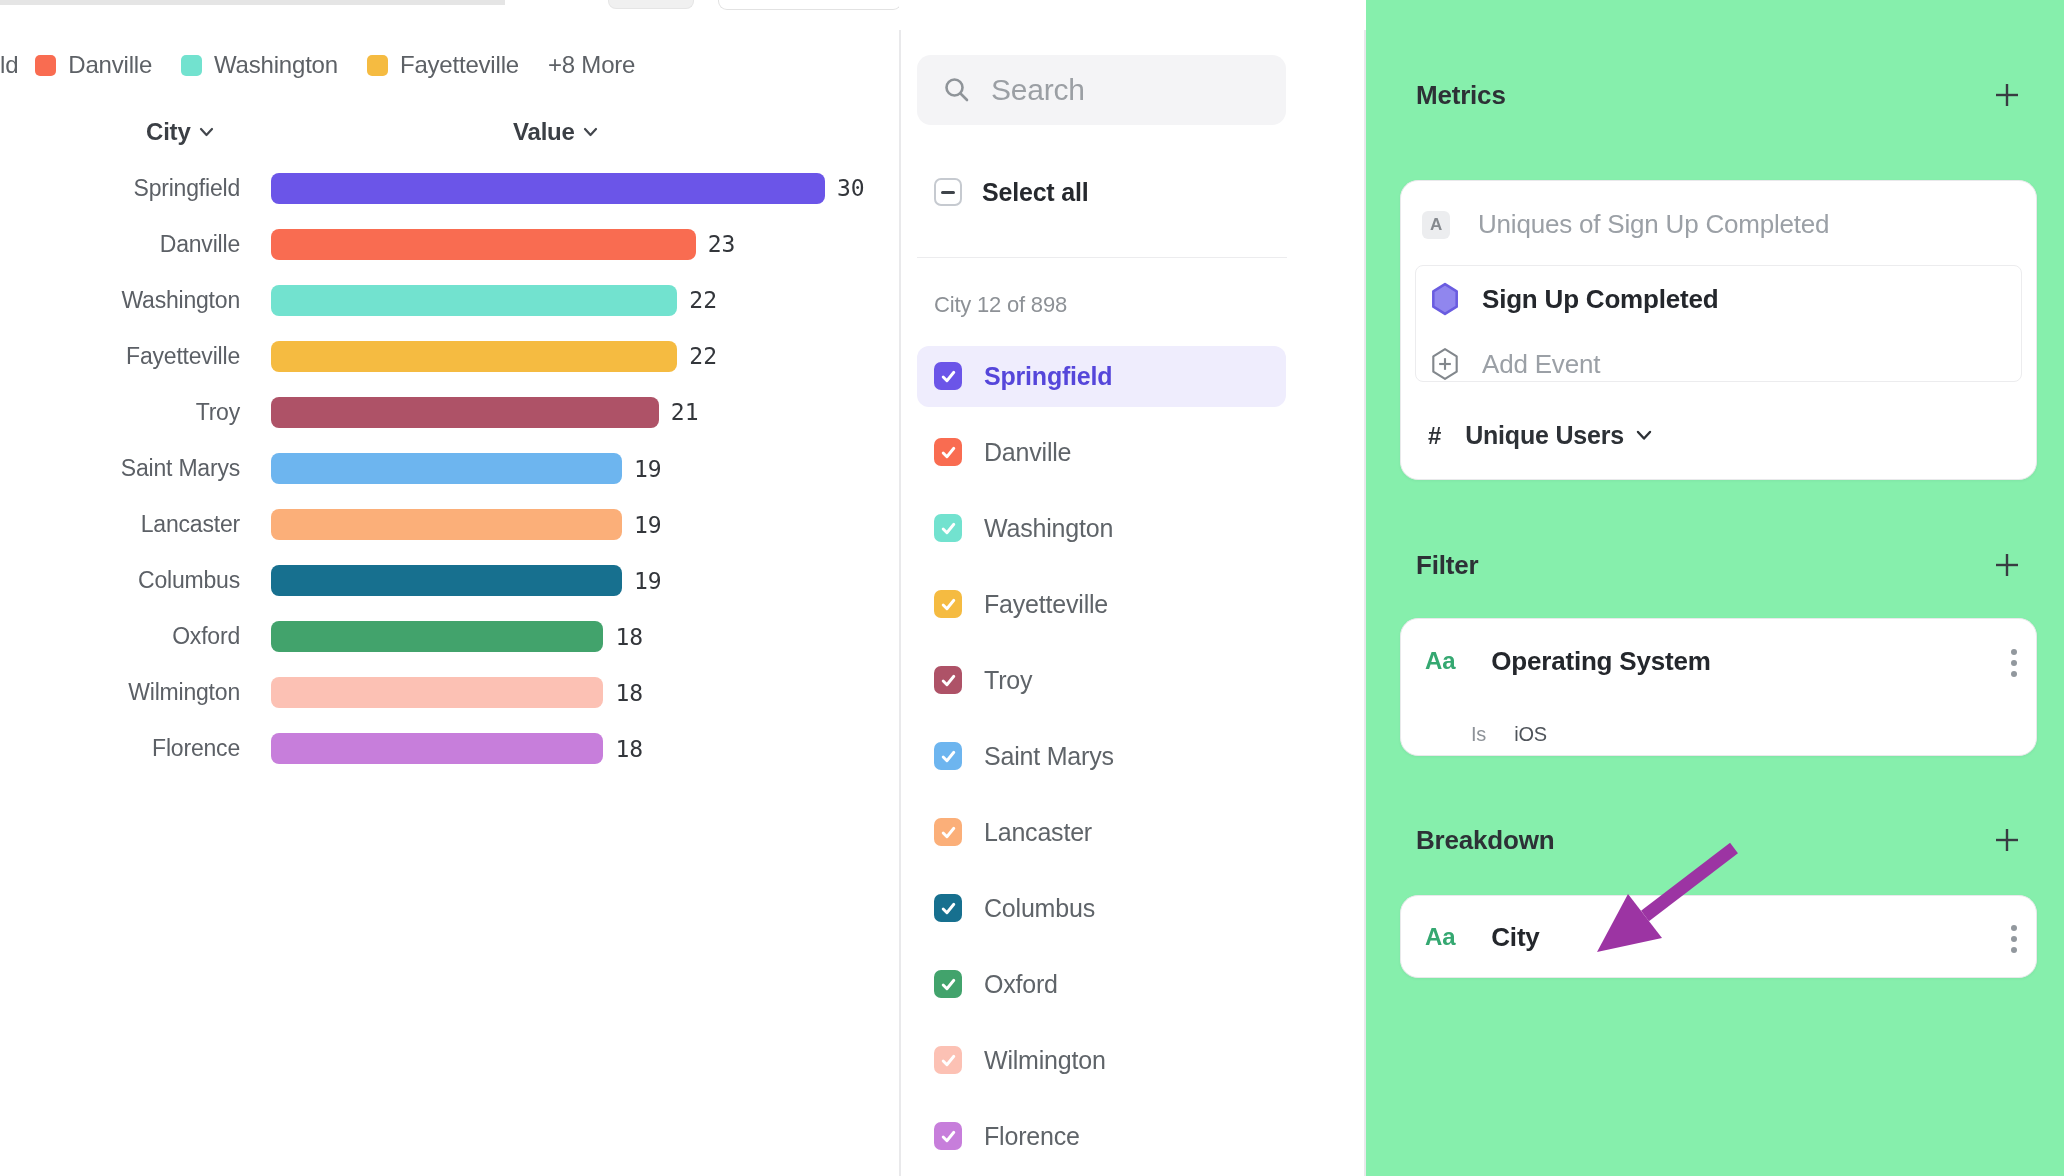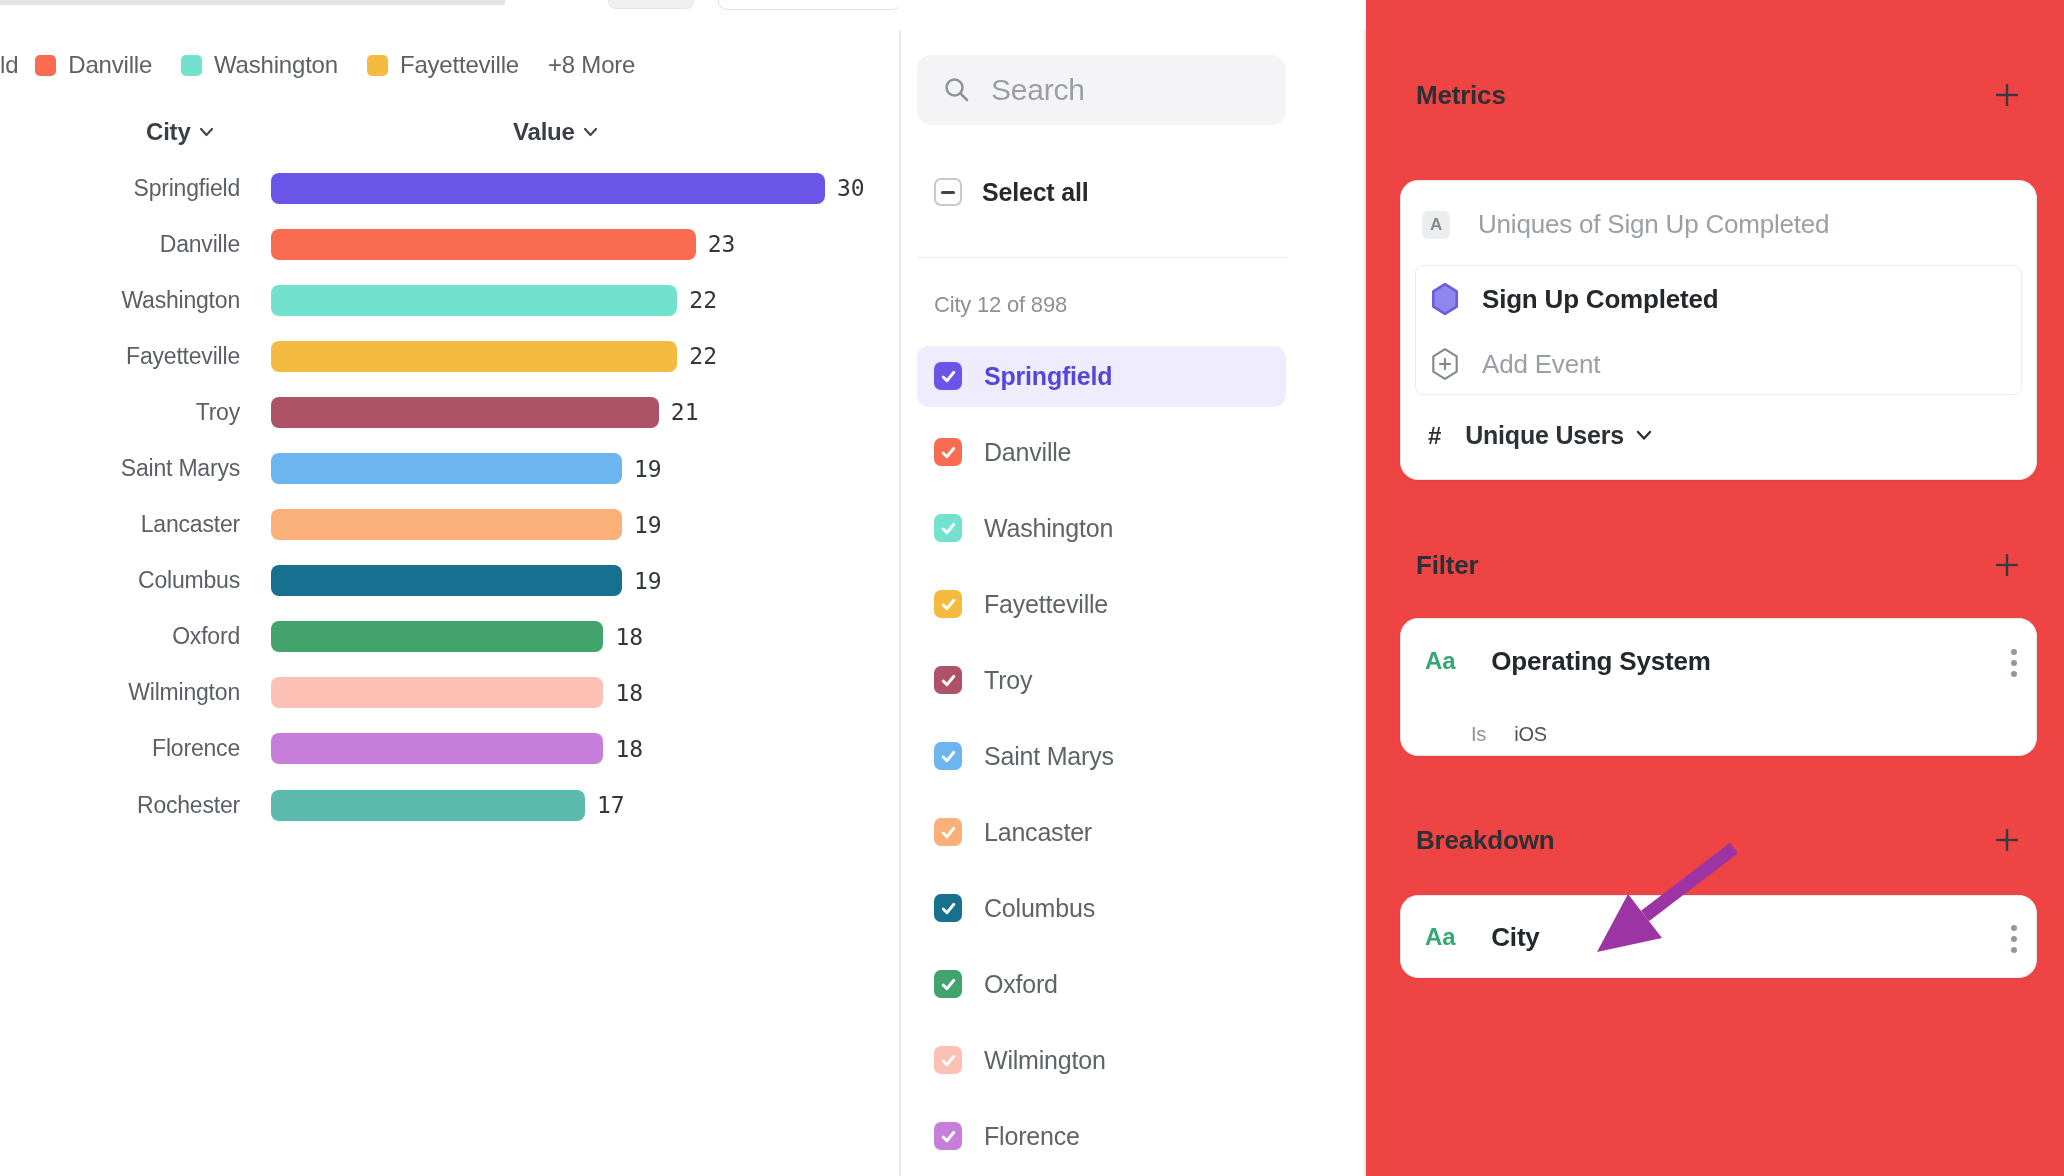--- a/index.html
+++ b/index.html
@@ -46,29 +46,29 @@
   .dd-divider{position:absolute;left:18px;top:257px;width:370px;height:1px;background:#ececee;}
   .dd-count{position:absolute;left:35px;top:292px;font-size:22px;color:#8d9196;}
   .city-list{position:absolute;left:0;top:338px;width:467px;}
   .city-row{position:relative;height:76px;display:flex;align-items:center;}
   .city-row .pill{position:absolute;left:18px;top:7.5px;width:369px;height:61px;border-radius:12px;background:#efedfd;display:none;}
   .city-row.selected .pill{display:block;}
   .city-cb{position:relative;width:28px;height:28px;margin-left:35px;border-radius:7px;display:flex;align-items:center;justify-content:center;flex:0 0 auto;}
   .city-row .cname{position:relative;margin-left:22px;font-size:25px;color:#5f6469;}
   .city-row.selected .cname{color:#5546da;font-weight:700;}
   
-  .rpanel{position:absolute;left:1366px;top:0;width:698px;height:1176px;background:#ef4444;}
+  .rpanel{position:absolute;left:1366px;top:0;width:698px;height:1176px;background:#86efac;}
   .sec-title{position:absolute;left:50px;font-size:26px;font-weight:700;color:#2d3136;}
   .plus-btn{position:absolute;left:624px;width:34px;height:34px;display:flex;align-items:center;justify-content:center;cursor:pointer;}
   .card{position:absolute;left:34px;width:637px;background:#fff;border:1px solid #e9e9eb;border-radius:18px;box-sizing:border-box;box-shadow:0 1px 3px rgba(40,40,60,0.05);}
   .metric-card{top:180px;height:300px;}
   .m-row1{position:absolute;left:21px;top:28px;display:flex;align-items:center;}
   .a-badge{width:28px;height:28px;background:#ecedef;border-radius:6px;display:flex;align-items:center;justify-content:center;font-size:17px;font-weight:700;color:#85898e;}
   .m-row1 .m-label{margin-left:28px;font-size:26px;color:#9ba0a6;}
-  .inner-card{position:absolute;left:14px;top:84px;width:607px;height:130px;border:1px solid #ececee;border-radius:8px;box-sizing:border-box;}
+  .inner-card{position:absolute;left:14px;top:84px;width:607px;height:117px;border:1px solid #ececee;border-radius:8px;box-sizing:border-box;}
   .ev-row{position:absolute;left:14px;display:flex;align-items:center;}
   .ev-row .ev-label{margin-left:22px;font-size:26px;font-weight:700;color:#24272c;}
   .ev-row.add .ev-label{font-weight:400;color:#9ba0a6;}
   .agg-row{position:absolute;left:27px;top:240px;display:flex;align-items:center;}
   .agg-hash{font-size:24px;font-weight:700;color:#2d3136;}
   .agg-label{margin-left:24px;font-size:25px;font-weight:700;color:#2d3136;}
   .agg-row svg{margin-left:12px;}
   .filter-card{top:618px;height:138px;}
   .bd-card{top:895px;height:83px;}
   .prop-row{position:absolute;left:24px;display:flex;align-items:center;}
@@ -186,25 +186,20 @@
     <span class="bar" style="width: 332.4px; background: rgb(252, 193, 180);"></span>
     <span class="cvalue">18</span>
   </div>
 
   <div class="chart-row">
     <span class="clabel">Florence</span>
     <span class="bar" style="width: 332.4px; background: rgb(199, 126, 219);"></span>
     <span class="cvalue">18</span>
   </div>
 
-  <div class="chart-row">
-    <span class="clabel">Rochester</span>
-    <span class="bar" style="width: 313.9px; background: rgb(92, 186, 173);"></span>
-    <span class="cvalue">17</span>
-  </div>
 </div>
 
   <div class="dropdown">
     <div class="search-box">
       <svg width="28" height="28" viewBox="0 0 28 28">
           <circle cx="11.5" cy="11.5" r="8" fill="none" stroke="#8f9499" stroke-width="2.6"></circle>
           <line x1="17.5" y1="17.5" x2="24" y2="24" stroke="#8f9499" stroke-width="2.6" stroke-linecap="round"></line>
         </svg>
       <input type="text" placeholder="Search" style="">
     </div>

